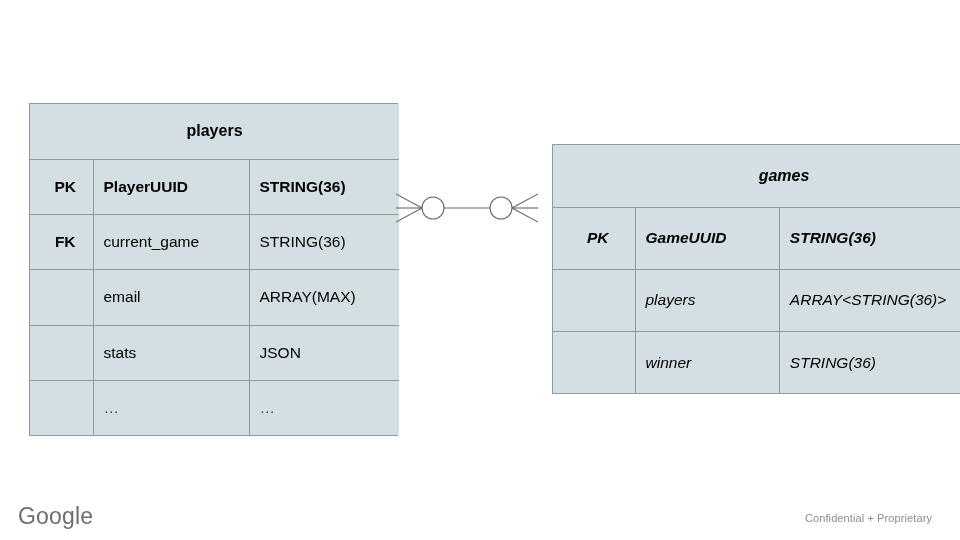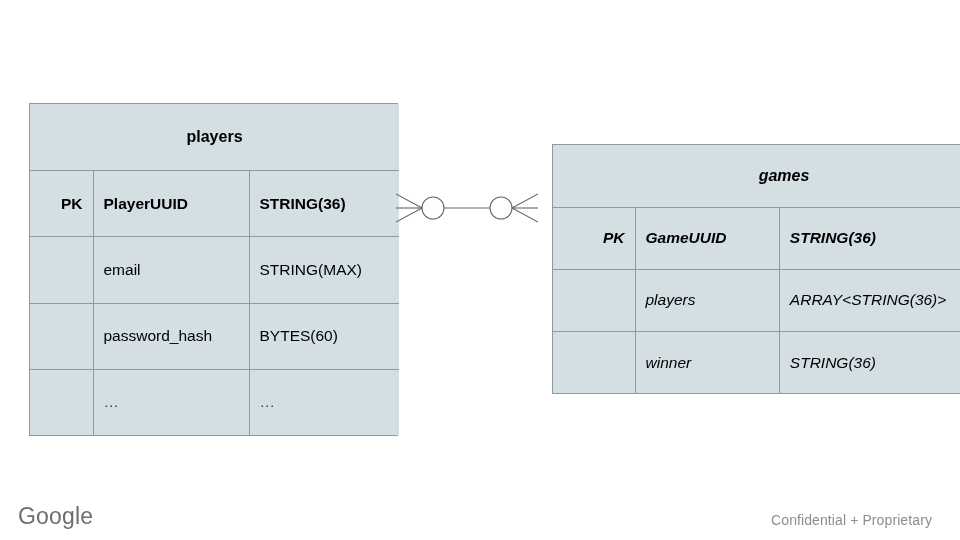--- a/index.html
+++ b/index.html
@@ -55,21 +55,21 @@
     font-weight: bold;
     font-size: 16px;
   }
   .entity tr td:first-child { border-left: none; }
   .entity tr td:last-child  { border-right: none; }
   .entity tr:last-child td  { border-bottom: none; }
 
   td.key-cell {
     font-weight: bold;
     font-size: 15.5px;
-    text-align: right;
+    text-align: center;
     padding-left: 18px;
   }
   td.pk-row-cell { font-weight: bold; }
   td.ellipsis-cell { color: #3c3c3c; letter-spacing: 1px; }
 
   
   #entity-players {
     left: 29px;
     top: 103px;
     width: 369px;
@@ -113,21 +113,21 @@
     font-size: 23px;
     color: #6e6e6e;
     letter-spacing: 0.2px;
     text-align: right;
   }
   #footer-confidential {
     position: absolute;
     right: 28px;
     top: 512px;
     font-family: "Liberation Sans", sans-serif;
-    font-size: 14px;
+    font-size: 11px;
     color: #8d8d8d;
     letter-spacing: 0.1px;
   }
 </style>
 </head>
 <body>
 
 <div id="slide">
 
   <div class="entity" id="entity-players">
@@ -140,28 +140,33 @@
       <tbody>
         <tr class="title-row">
           <td colspan="3">players</td>
         </tr>
         <tr class="data-row">
           <td class="key-cell">PK</td>
           <td class="pk-row-cell">PlayerUUID</td>
           <td class="pk-row-cell">STRING(36)</td>
         </tr>
         <tr class="data-row">
+          <td class="key-cell">FK</td>
+          <td>current_game</td>
+          <td>STRING(36)</td>
+        </tr>
+        <tr class="data-row">
           <td class="key-cell"></td>
           <td>email</td>
-          <td>STRING(MAX)</td>
-        </tr>
-        <tr class="data-row">
-          <td class="key-cell"></td>
-          <td>password_hash</td>
-          <td>BYTES(60)</td>
+          <td>ARRAY(MAX)</td>
+        </tr>
+        <tr class="data-row">
+          <td class="key-cell"></td>
+          <td>stats</td>
+          <td>JSON</td>
         </tr>
         <tr class="data-row">
           <td class="key-cell"></td>
           <td class="ellipsis-cell">…</td>
           <td class="ellipsis-cell">…</td>
         </tr>
       </tbody>
     </table>
   </div>
 

